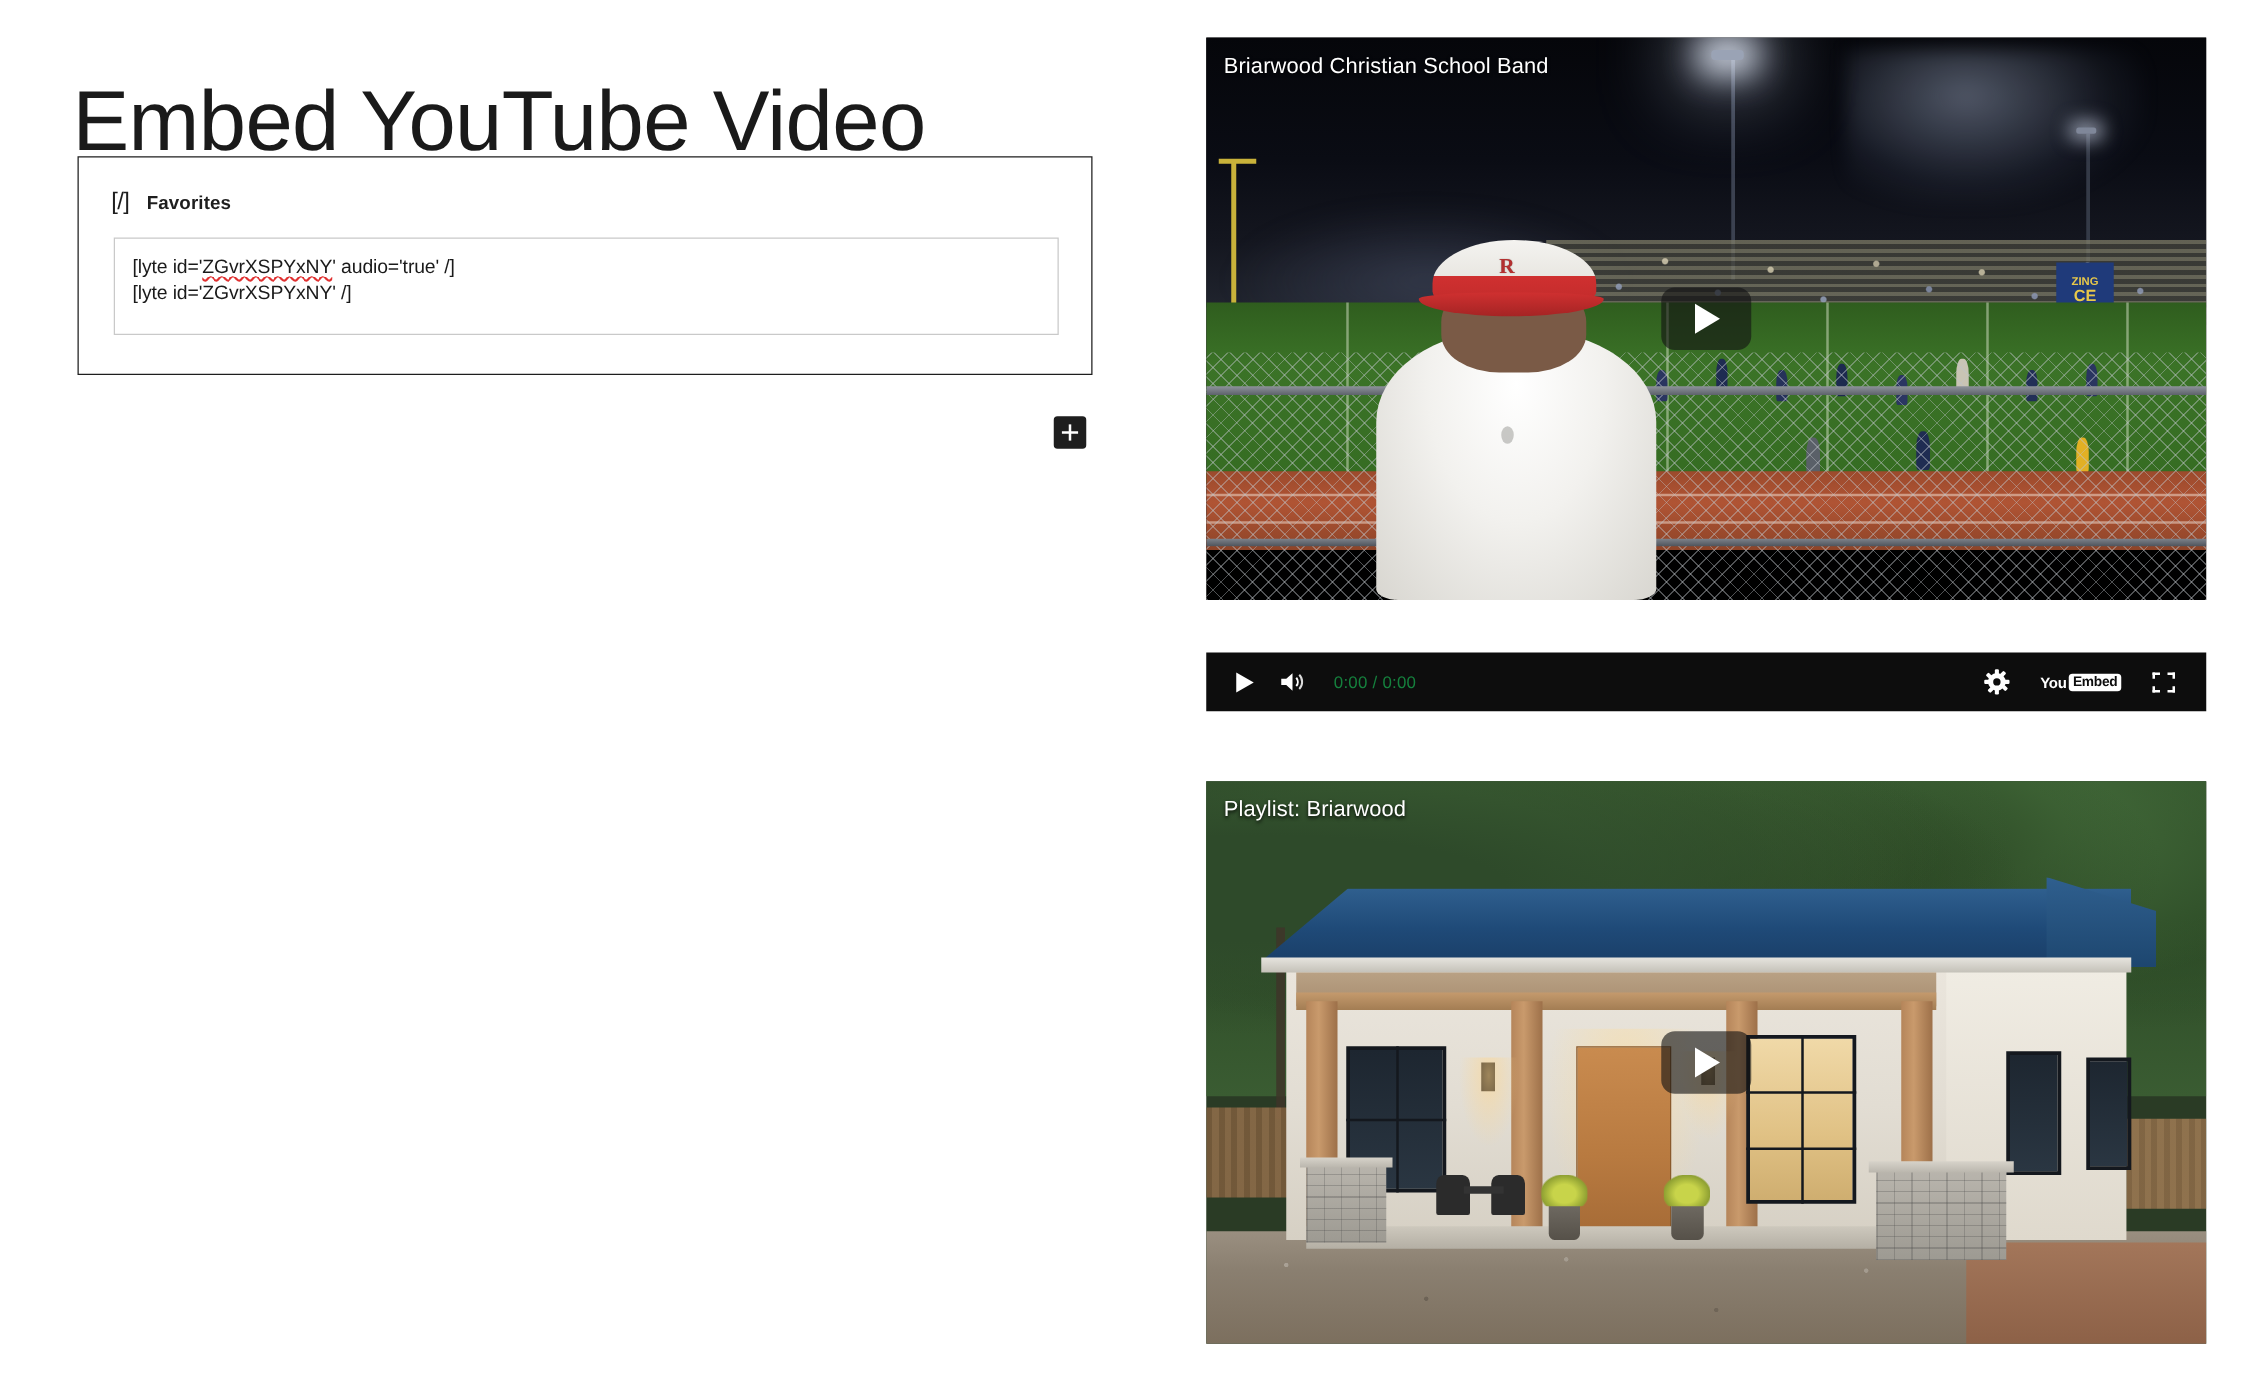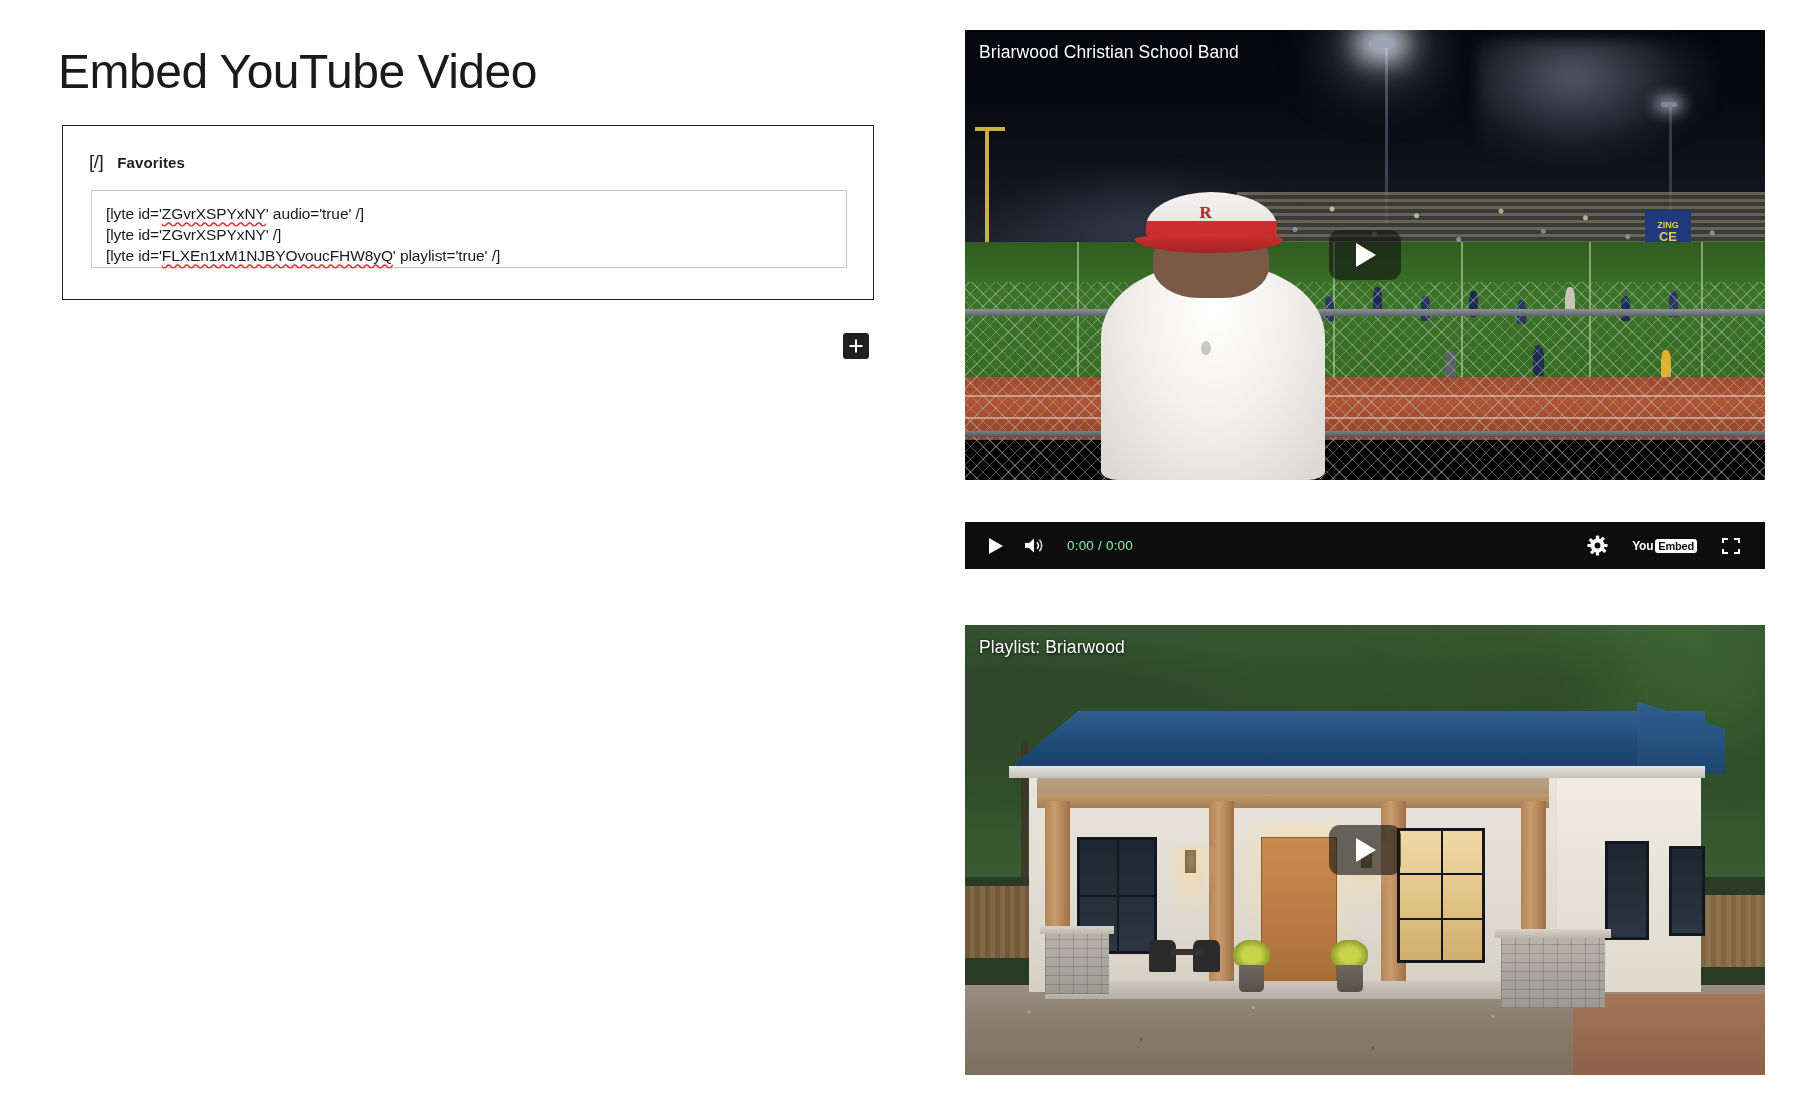--- a/index.html
+++ b/index.html
@@ -9,21 +9,21 @@
     font-family: "Liberation Sans", sans-serif;
     overflow: hidden;
   }
   .page { position: relative; width: 1800px; height: 1108px; background:#fff; }
 
   
   .editor-col { position:absolute; left:0; top:0; width:960px; height:1108px; background:#fff; }
 
   .page-title {
     position:absolute; left:58px; top:12px;
-    font-size: 48px;
+    font-size: 68px;
     font-weight: 400;
     color:#1a1a1a;
     letter-spacing:-0.5px;
     line-height:1.15;
     white-space:nowrap;
   }
 
   .shortcode-block {
     position:absolute; left:62px; top:125px;
     width:812px; height:175px;
@@ -252,21 +252,21 @@
     position:relative; width:800px; height:47px;
     background:#0d0d0d;
     margin-top:42px;
     display:flex; align-items:center;
     color:#fff;
   }
   .ctrl-left { display:flex; align-items:center; padding-left:22px; gap:20px; }
   .ctrl-right { margin-left:auto; display:flex; align-items:center; gap:24px; padding-right:24px; }
   .ctrl-btn { display:flex; align-items:center; cursor:pointer; }
   .time-label {
-    font-size:13.5px; color:#86efac; letter-spacing:.2px;
+    font-size:13.5px; color:#15803d; letter-spacing:.2px;
     margin-left:4px;
   }
   .yt-logo {
     display:flex; align-items:center; gap:2px; cursor:pointer;
   }
   .yt-you { font-size:12px; font-weight:700; color:#fff; letter-spacing:-.2px; }
   .yt-tube {
     font-size:11px; font-weight:700; color:#0d0d0d;
     background:#fff; border-radius:3px; padding:1px 3px;
     letter-spacing:-.2px;
@@ -442,21 +442,20 @@
     <h1 class="page-title">Embed YouTube Video</h1>
 
     <div class="shortcode-block">
       <div class="block-header">
         <span class="block-icon">[/]</span>
         <span class="block-label">Favorites</span>
       </div>
       <div class="code-area">
         <div class="code-line"><span>[lyte id='</span><span class="sq">ZGvrXSPYxNY</span><span>' audio='true' /]</span></div>
         <div class="code-line"><span>[lyte id='</span><span>ZGvrXSPYxNY</span><span>' /]</span></div>
-        <div class="code-line"><span>[lyte id='</span><span class="sq">FLXEn1xM1NJBYOvoucFHW8yQ</span><span>' playlist='true' /]</span></div>
       </div>
     </div>
 
     <div class="add-btn">
       <svg width="14" height="14" viewBox="0 0 14 14">
         <rect x="6" y="0.5" width="2" height="13" fill="#ffffff"></rect>
         <rect x="0.5" y="6" width="13" height="2" fill="#ffffff"></rect>
       </svg>
     </div>
   </div>

